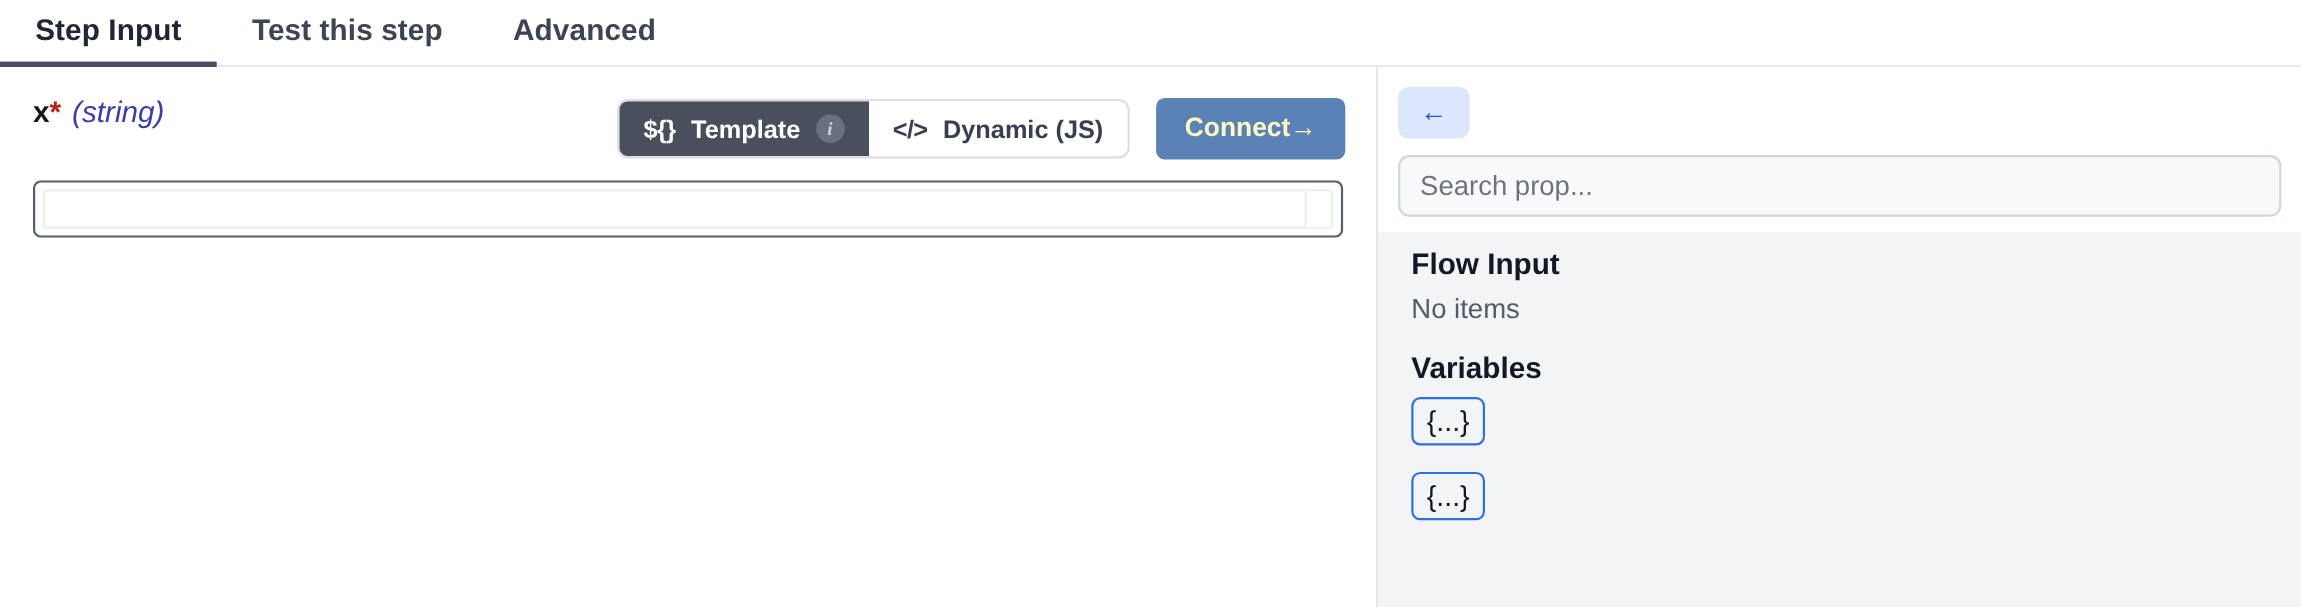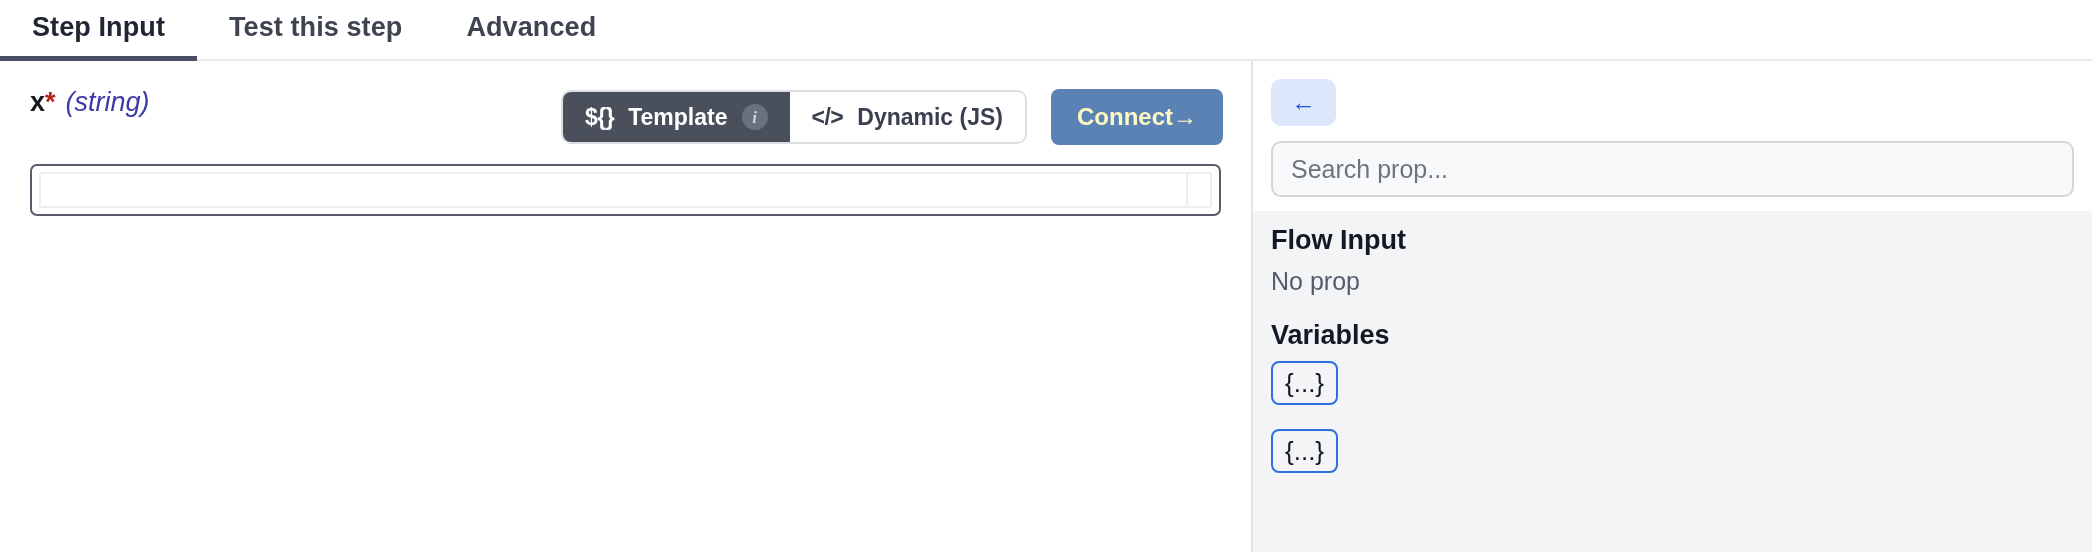--- a/index.html
+++ b/index.html
@@ -282,20 +282,21 @@
     color: #6e737f;
     opacity: 1;
   }
 
   .right-body {
     flex: 1 1 auto;
     background: #f2f4f6;
     padding: 14px 18px 13px 18px;
     box-sizing: border-box;
     overflow: hidden;
+    margin-left: 12px;
   }
   .section {
     margin-bottom: 6px;
   }
   .section-title {
     font-size: 27px;
     font-weight: 700;
     color: #141824;
     margin: 0 0 10px 0;
     line-height: 1.15;
@@ -384,21 +385,21 @@
           <span>←</span>
         </button>
 
         <input class="search-box" type="text" placeholder="Search prop..." style="">
       </div>
 
       <div class="right-body">
 
         <div class="section">
           <h3 class="section-title">Flow Input</h3>
-          <p class="empty-text">No prop</p>
+          <p class="empty-text">No items</p>
         </div>
 
         <div class="section">
           <h3 class="section-title">Variables</h3>
           <button class="obj-chip">{...}</button>
         </div>
 
         <div class="section">
           <button class="obj-chip">{...}</button>
         </div>

